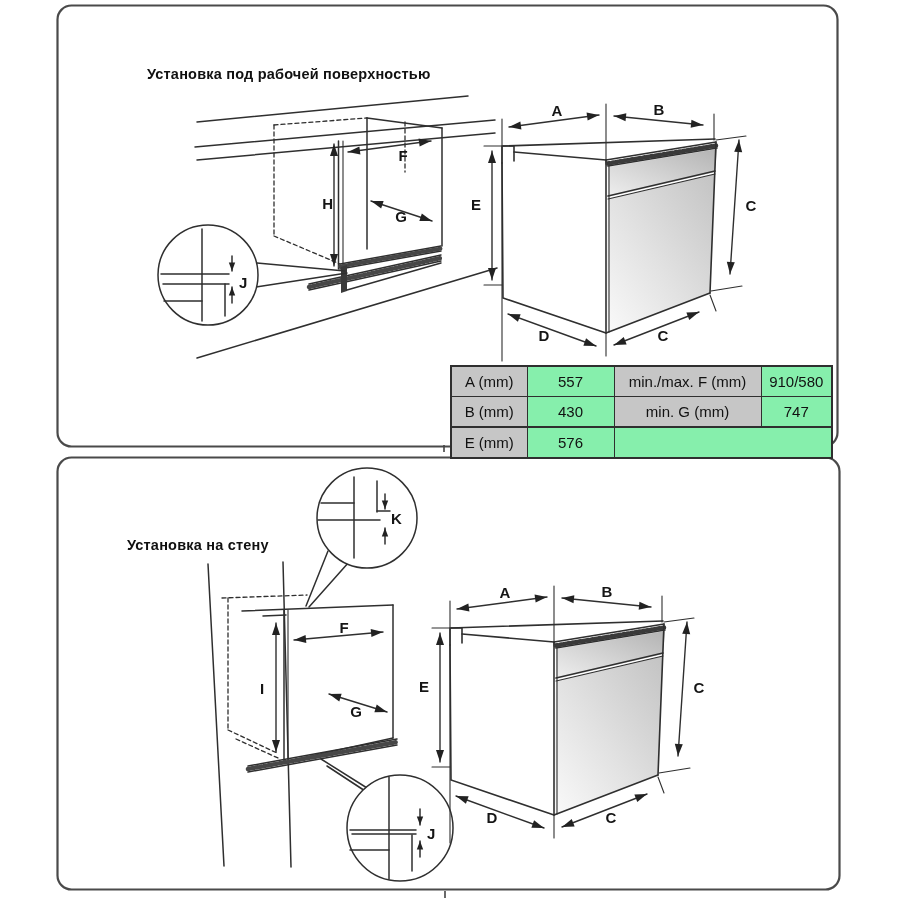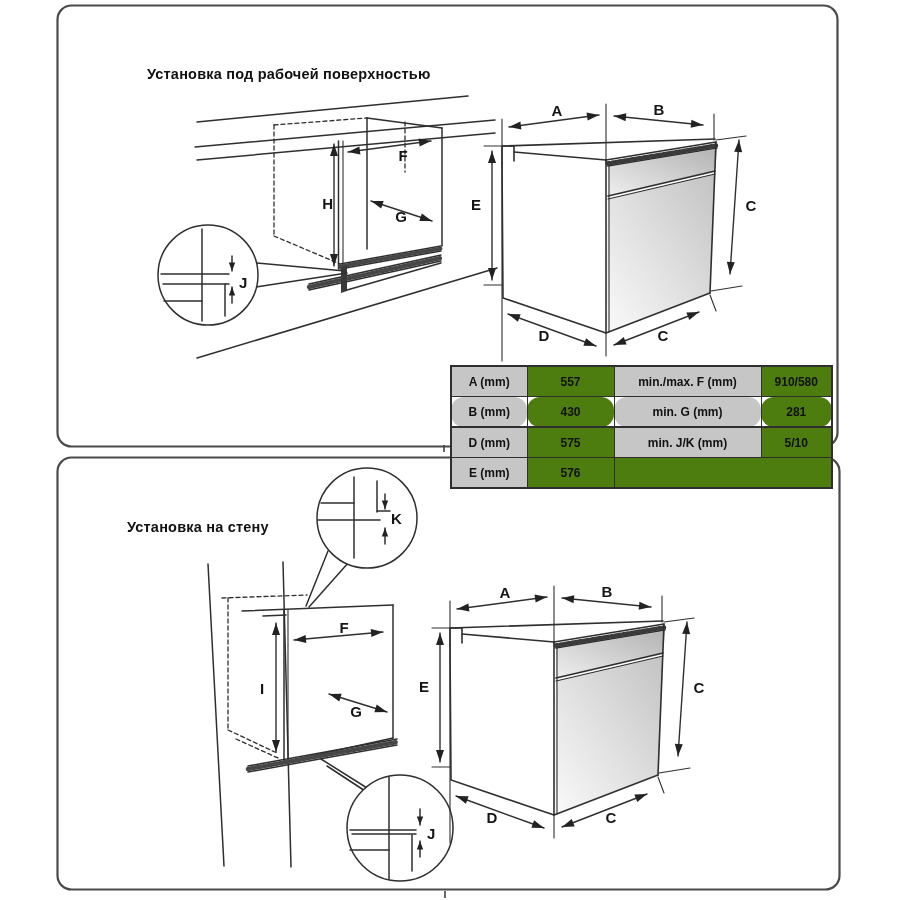--- a/index.html
+++ b/index.html
@@ -10,34 +10,34 @@
   #art { position:absolute; left:0; top:0; }
   svg text {
     fill:#151515; stroke:none; font-family:"Liberation Sans","DejaVu Sans",sans-serif;
     font-weight:bold; font-size:15px;
   }
   .title {
     position:absolute; color:#111; font-weight:bold; font-size:14.5px;
     white-space:nowrap; letter-spacing:0.2px; z-index:3;
   }
   #title-top { left:147px; top:66px; }
-  #title-bottom { left:127px; top:519px; }
+  #title-bottom { left:127px; top:537px; }
   .dim-table-wrap { position:absolute; left:450px; top:365px; z-index:2; }
   table.dim-table {
     border-collapse:collapse; table-layout:fixed; width:381px;
     border:2.2px solid #2f2f2f;
   }
   table.dim-table td {
     border:1.2px solid #2f2f2f; height:29px; padding:0 2px;
-    font-weight:bold; font-size:12px; color:#111;
+    font-weight:normal; font-size:15px; color:#111;
     text-align:center; vertical-align:middle; overflow:hidden; white-space:nowrap;
   }
   table.dim-table td.k { background:#c6c6c6; }
-  table.dim-table td.v { background:#4d7c0f; }
-  table.dim-table tr.tb td { border-bottom-width:2.2px;border-radius:13px; }
+  table.dim-table td.v { background:#86efac; }
+  table.dim-table tr.tb td { border-bottom-width:2.2px; }
 </style>
 </head>
 <body>
 
 <div id="page">
 
   <svg id="art" width="900" height="900" viewBox="0 0 900 900">
     <defs>
       <marker id="ah" markerUnits="userSpaceOnUse" markerWidth="14" markerHeight="10" refX="12.5" refY="5" orient="auto-start-reverse">
         <path d="M0.5,1 L12.5,5 L0.5,9 Z" fill="#222"></path>
@@ -235,27 +235,21 @@
           <tr>
         <td class="k">A (mm)</td>
         <td class="v">557</td>
         <td class="k">min./max. F (mm)</td>
         <td class="v">910/580</td>
       </tr>
       <tr class="tb">
         <td class="k">B (mm)</td>
         <td class="v">430</td>
         <td class="k">min. G (mm)</td>
-        <td class="v">281</td>
-      </tr>
-      <tr>
-        <td class="k">D (mm)</td>
-        <td class="v">575</td>
-        <td class="k">min. J/K (mm)</td>
-        <td class="v">5/10</td>
+        <td class="v">747</td>
       </tr>
       <tr>
         <td class="k">E (mm)</td>
         <td class="v">576</td>
         <td class="v" colspan="2"></td>
       </tr>
     </tbody>
       </table>
   </div>
 

